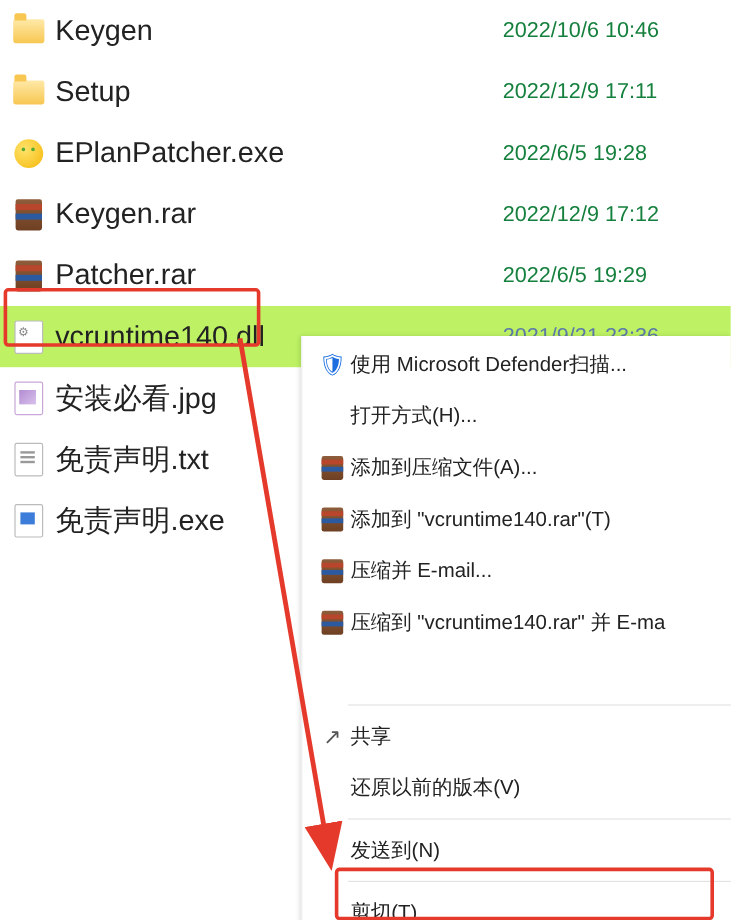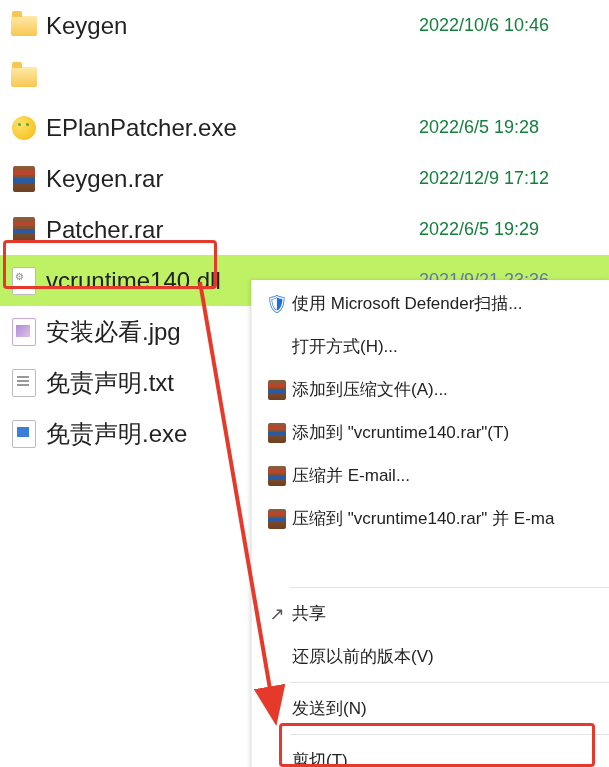--- a/index.html
+++ b/index.html
@@ -148,20 +148,22 @@
         <span class="ic-folder"></span>
       </span>
     <span class="file-name">Keygen</span>
     <span class="file-date">2022/10/6 10:46</span>
   </div>
 
   <div class="file-row">
     <span class="icon">
         <span class="ic-folder"></span>
       </span>
+    <span class="file-name">Setup</span>
+    <span class="file-date">2022/12/9 17:11</span>
   </div>
 
   <div class="file-row">
     <span class="icon">
         <span class="ic-exe-smile"></span>
       </span>
     <span class="file-name">EPlanPatcher.exe</span>
     <span class="file-date">2022/6/5 19:28</span>
   </div>
 

